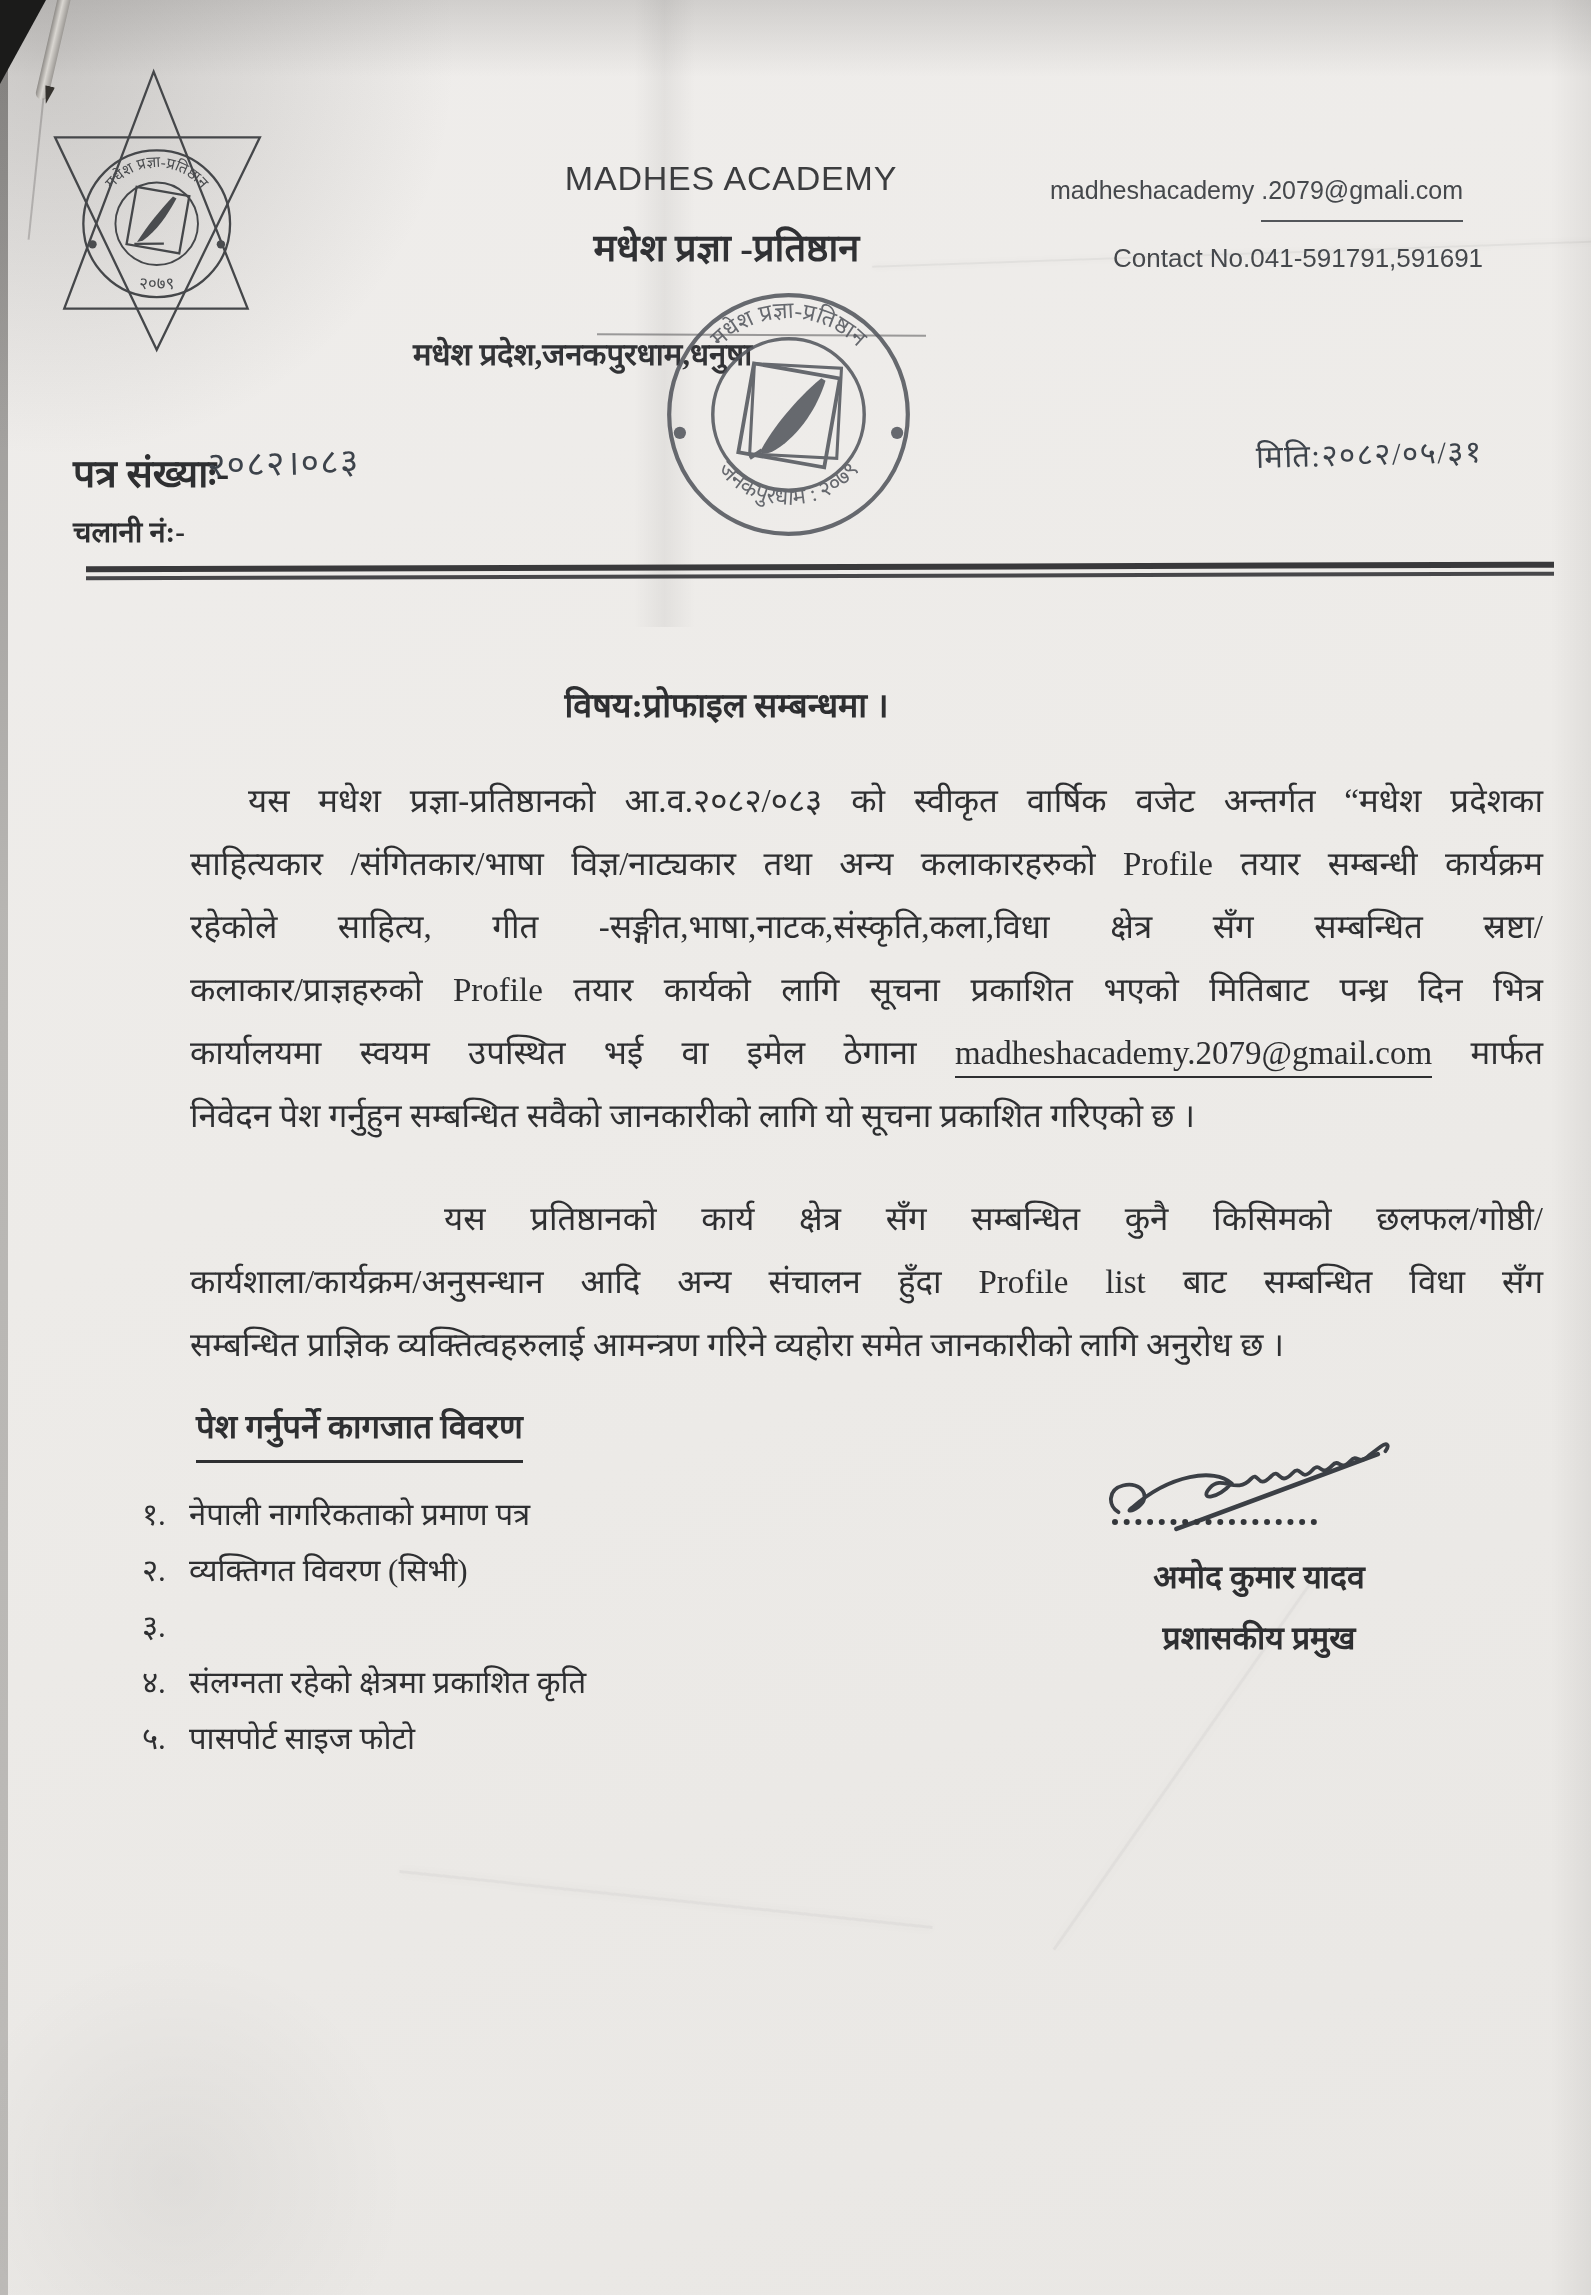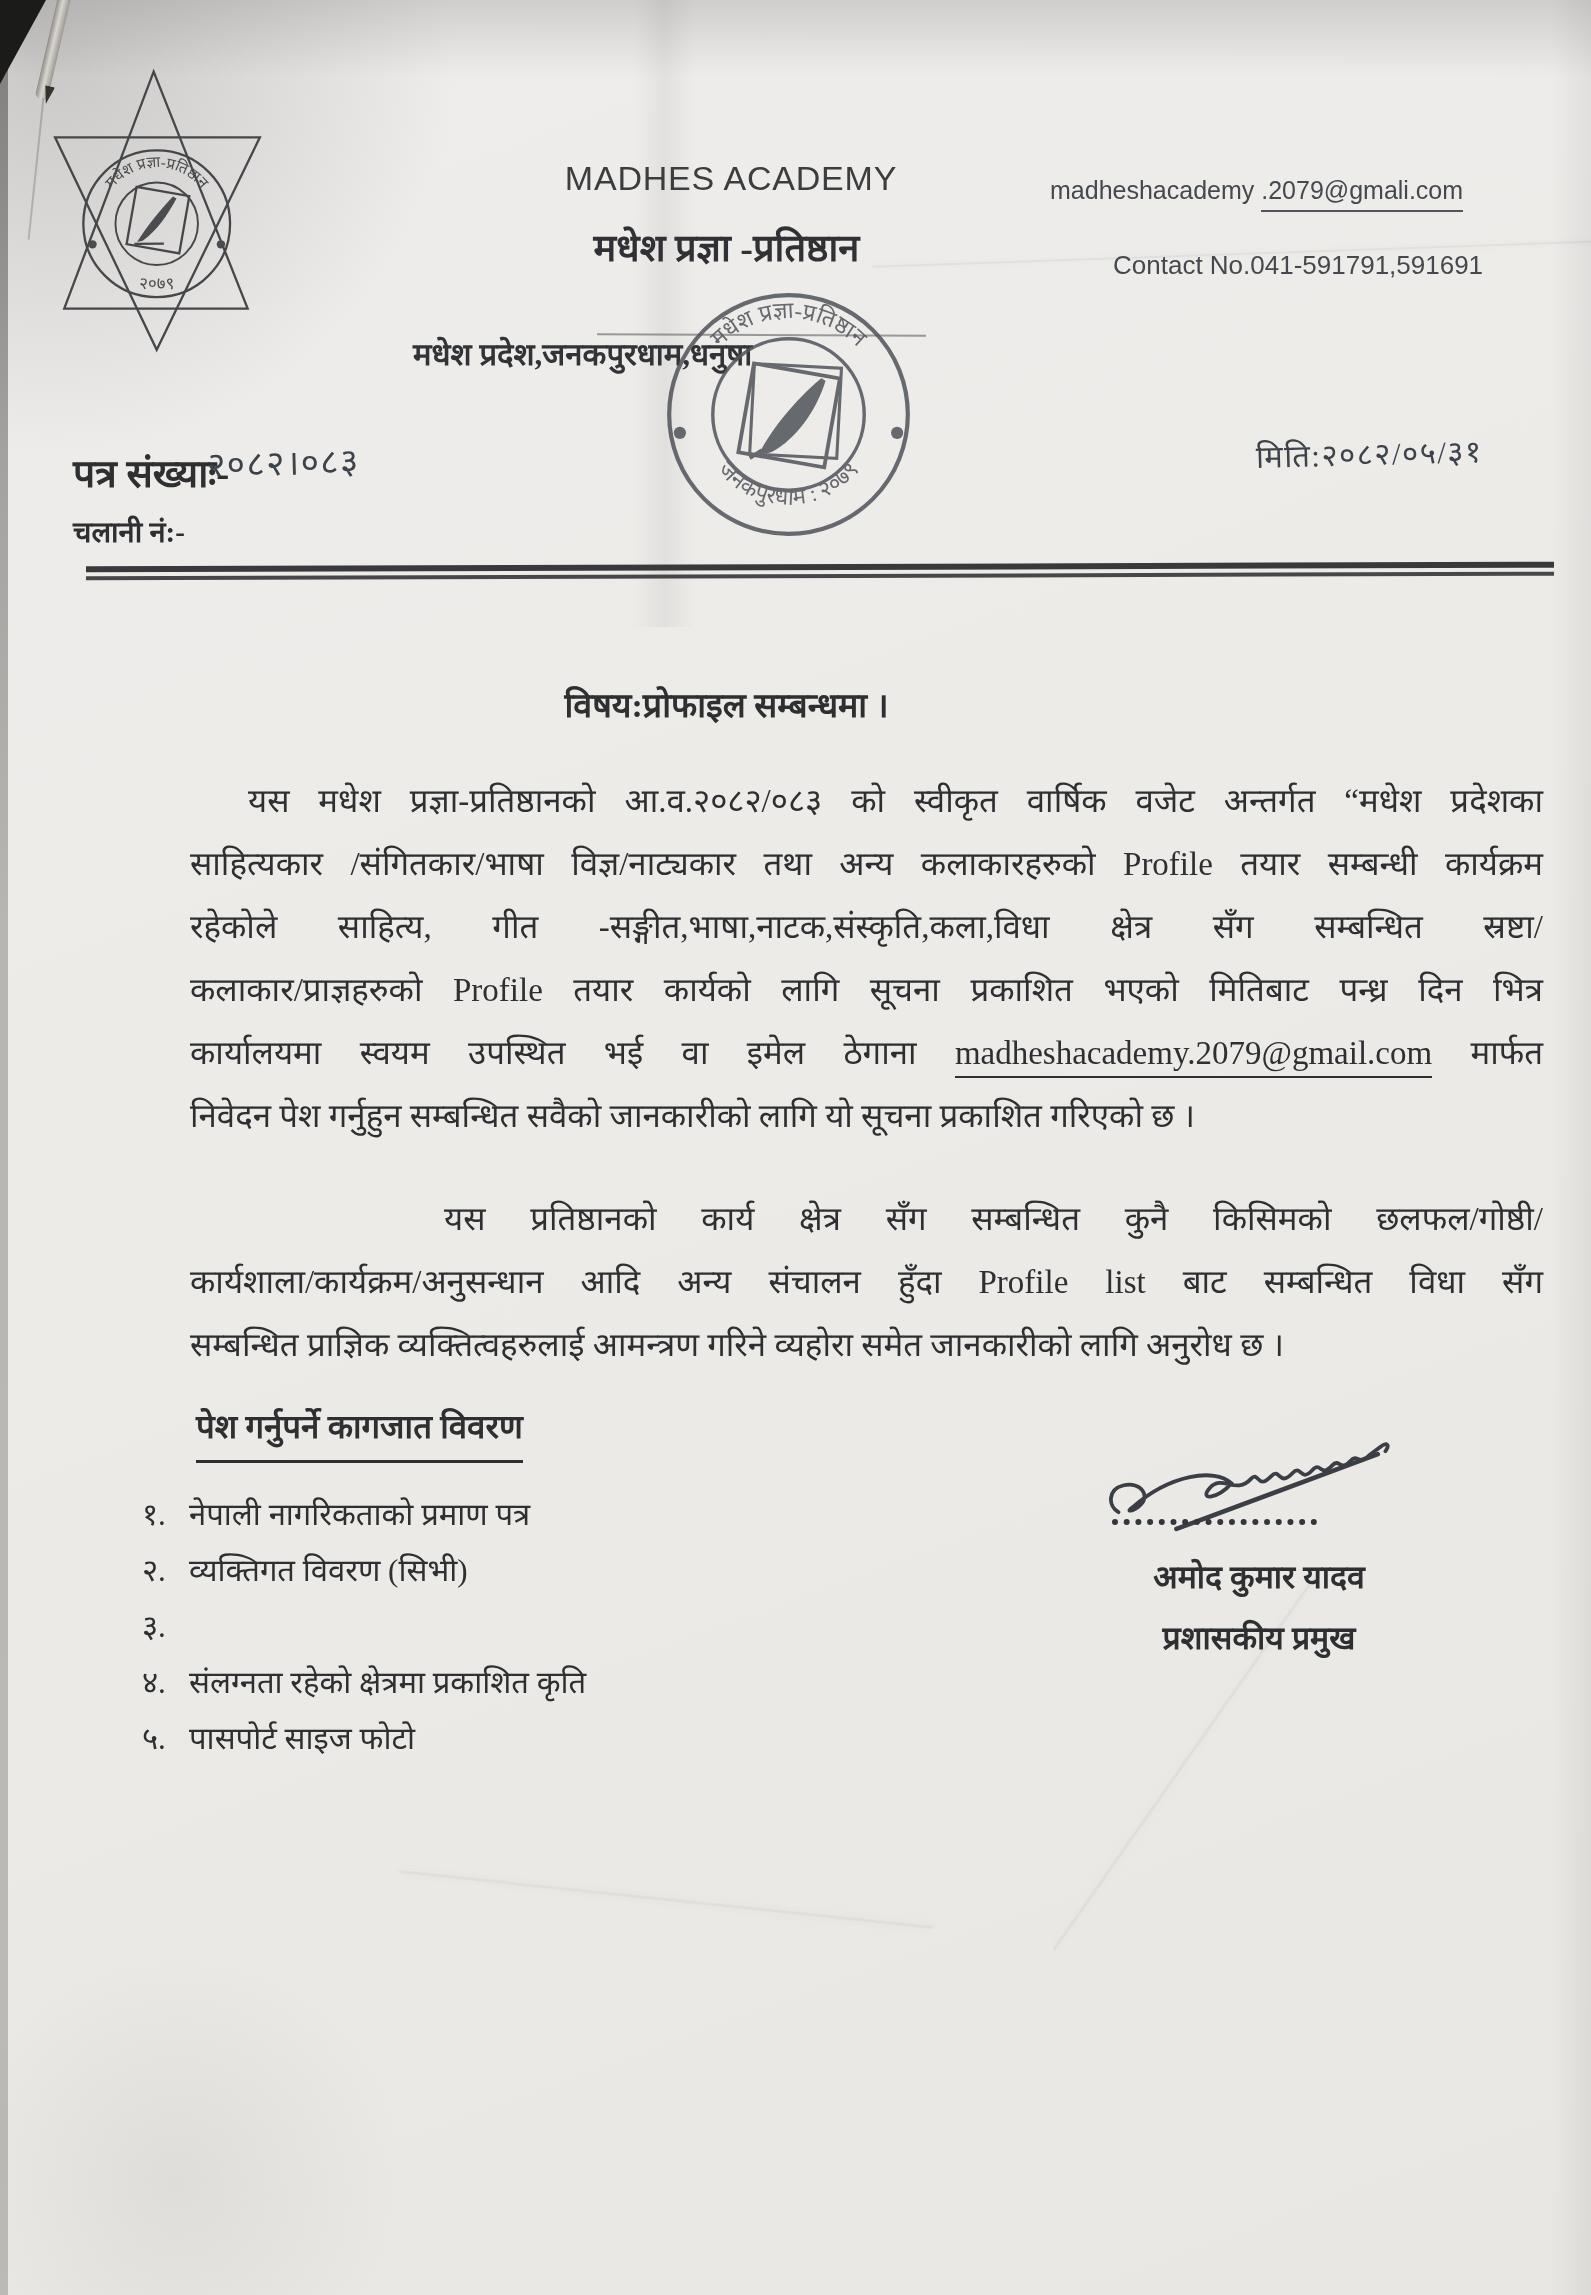--- a/index.html
+++ b/index.html
@@ -19,23 +19,23 @@
   .crease2{left:398px;top:1898px;width:536px;height:3.1px;background:rgba(0,0,0,.04);transform:rotate(6deg);box-shadow:0 0 9.2px rgba(0,0,0,.05);}
   .crease3{left:956px;top:1760px;width:459px;height:3.1px;background:rgba(0,0,0,.04);transform:rotate(-55deg);box-shadow:0 0 10.7px rgba(0,0,0,.04);}
   .bl-shade{left:-61px;top:1951px;width:474px;height:459px;background:radial-gradient(circle,rgba(0,0,0,.05),rgba(0,0,0,0) 70%);}
   .pen-rod{left:47px;top:-10.7px;width:13px;height:112px;border-radius:6.9px;transform:rotate(13deg);
            background:linear-gradient(90deg,#8f8c88,#d9d6d1 45%,#9b9894);}
   .pen-tip{left:43px;top:86px;width:10px;height:18.4px;transform:rotate(14deg);background:#35322e;clip-path:polygon(50% 100%,0 0,100% 0);}
   .pen-line{left:35px;top:98px;width:2.3px;height:142px;transform:rotate(6deg);background:rgba(40,38,36,.22);}
   
   .org-en{left:425px;top:159px;width:612px;text-align:center;font-size:34px;letter-spacing:0.8px;color:#3c3d3f;}
   .email-row{left:1050px;top:176px;font-size:25px;color:#45484c;}
-  .email-underlined{border-bottom:2.3px solid #53565a;padding-bottom:6px;}
+  .email-underlined{border-bottom:2.3px solid #53565a;padding-bottom:16px;}
   .org-np{left:413px;top:220px;width:627px;text-align:center;font-size:38px;font-weight:bold;color:#303134;}
-  .contact-row{left:1113px;top:250px;font-size:26px;color:#45484c;}
+  .contact-row{left:1113px;top:243px;font-size:26px;color:#45484c;}
   .address-row{left:413px;top:332px;width:627px;text-align:left;font-size:31px;font-weight:bold;color:#323336;}
   .addr-strike{left:597px;top:334px;width:329px;height:2.3px;background:rgba(70,70,72,.5);transform:rotate(.3deg);}
   
   .ref-label{left:73px;top:445px;font-size:39px;font-weight:bold;}
   .hand{color:#3d434b;letter-spacing:1.5px;transform:rotate(-1.5deg);}
   .ref-value{left:207px;top:438px;font-size:35px;}
   .date-row{left:1256px;top:432px;font-size:31px;}
   .dispatch-label{left:73px;top:511px;font-size:29px;font-weight:bold;}
   .rule{left:86px;top:564px;width:1468px;transform:rotate(-.18deg);}
   .rule .a{height:6.1px;background:#39393b;}

